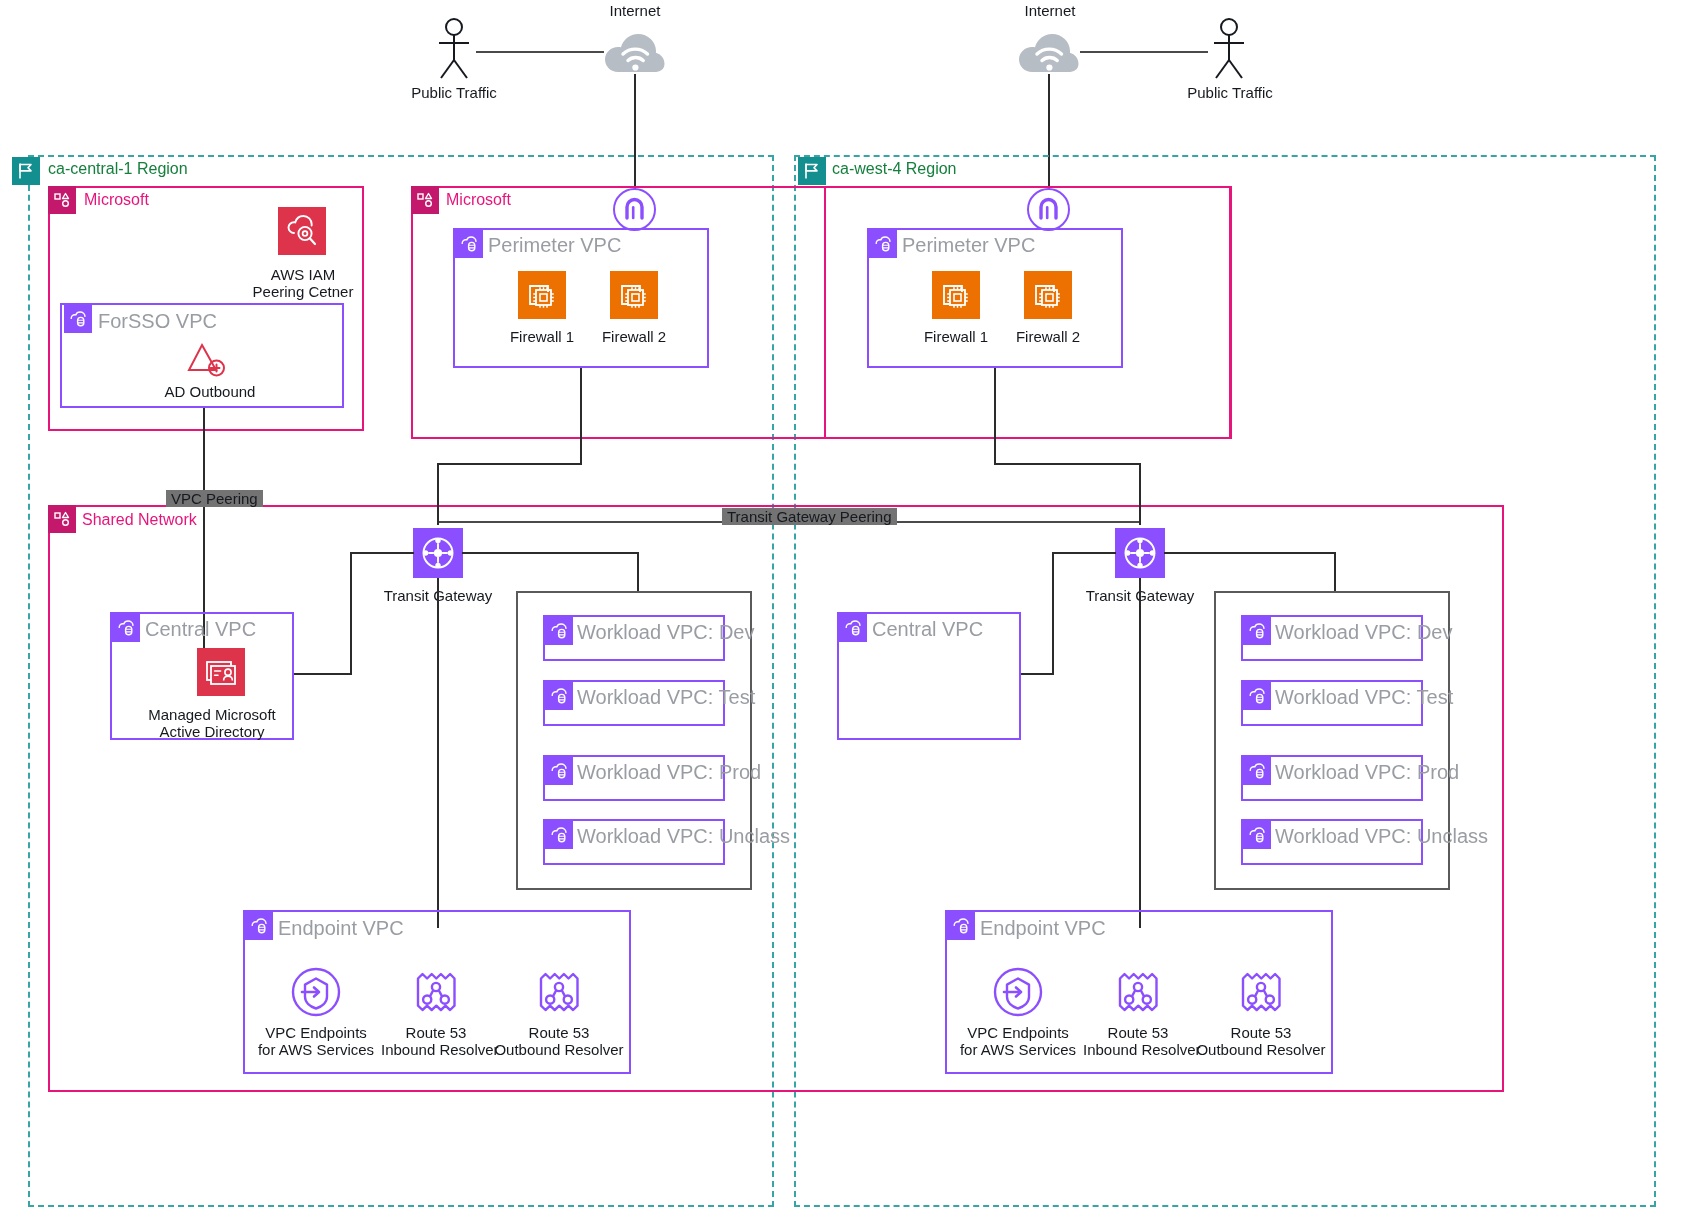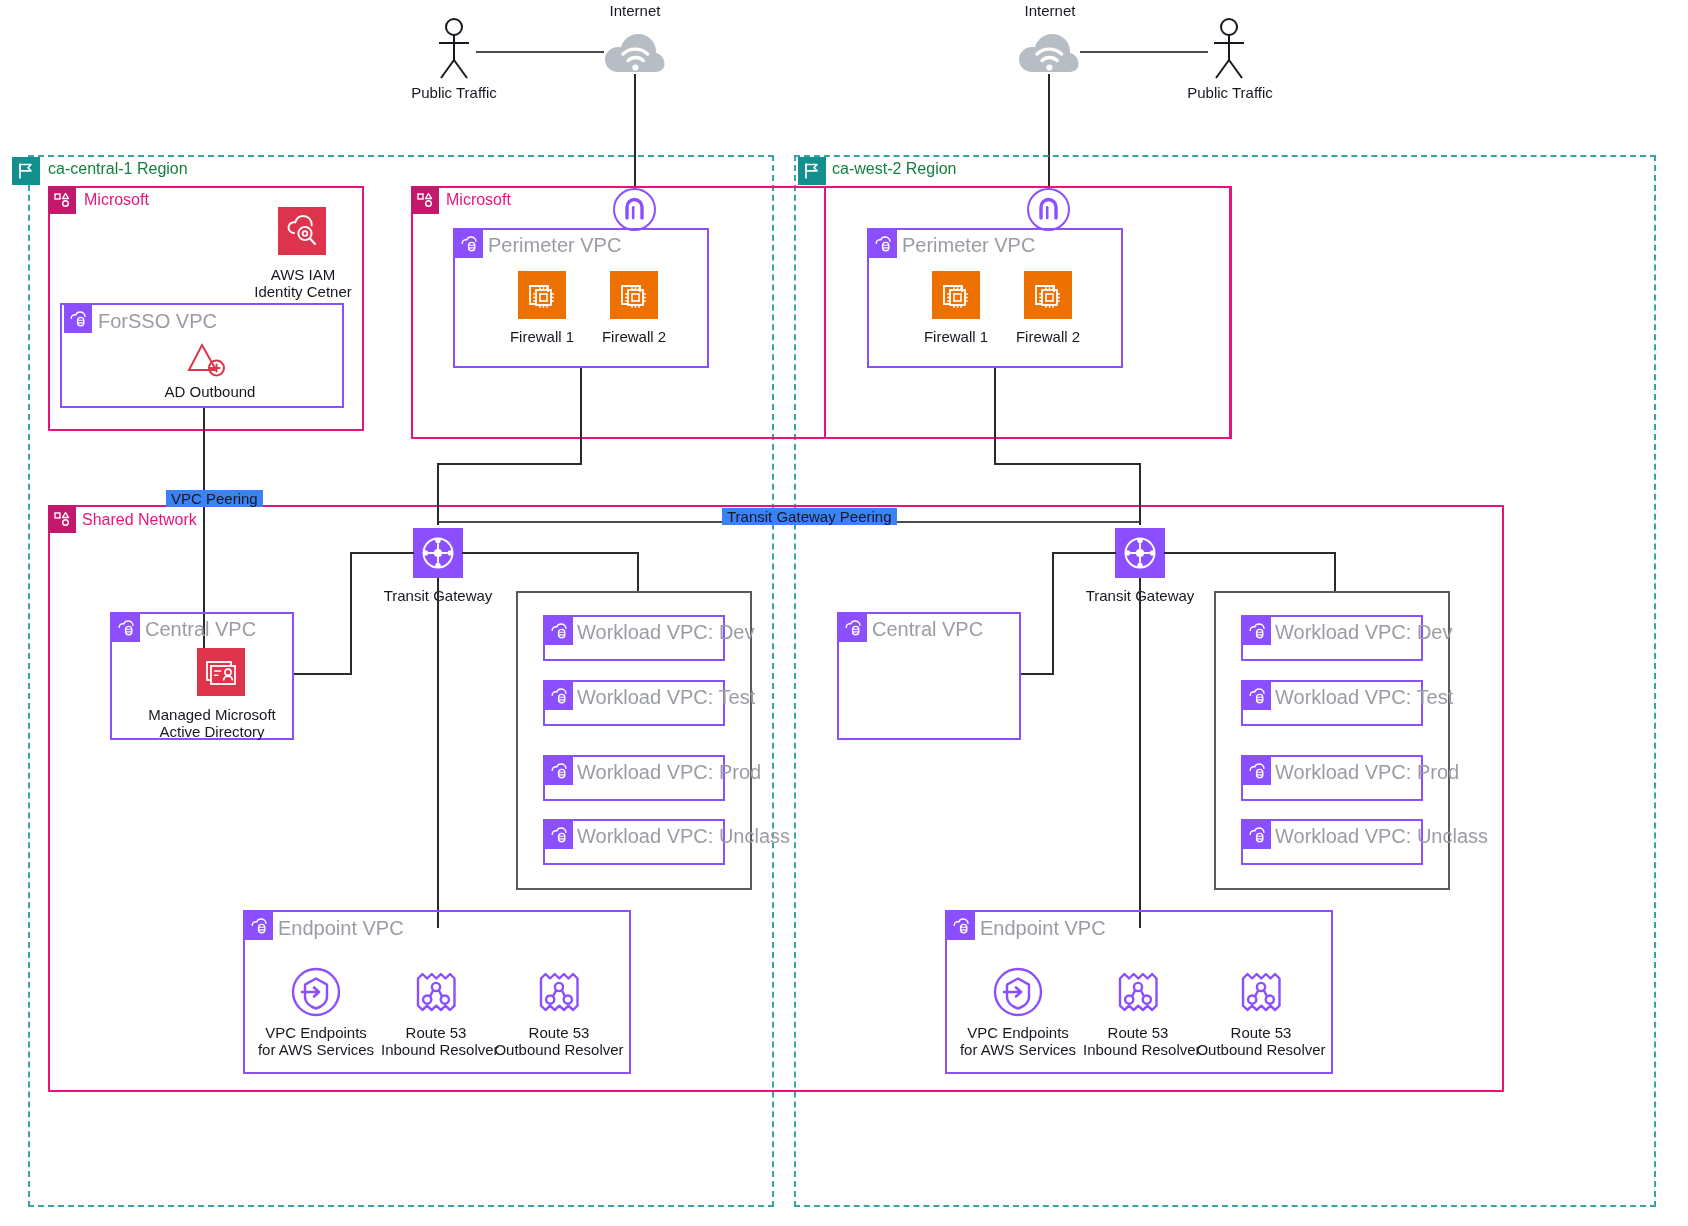--- a/index.html
+++ b/index.html
@@ -6,21 +6,21 @@
   body{width:1688px;height:1226px;position:relative;font-family:"Liberation Sans",sans-serif;overflow:hidden;}
   .canvas{position:absolute;left:0;top:0;width:1688px;height:1226px;}
   .abs{position:absolute;}
 
   
   .lbl{position:absolute;font-size:15px;color:#16191f;text-align:center;line-height:17px;white-space:pre;}
   .lbl.l2{line-height:17px;}
   .region-title{position:absolute;font-size:16px;color:#15803d;white-space:nowrap;}
   .acct-title{position:absolute;font-size:16px;color:#e7157b;white-space:nowrap;}
   .vpc-title{position:absolute;font-size:20px;color:#999da3;white-space:nowrap;}
-  .edge-lbl{position:absolute;font-size:15px;color:#16191f;background:#3b82f6;padding:0 5px;white-space:nowrap;}
+  .edge-lbl{position:absolute;font-size:15px;color:#16191f;background:#737373;padding:0 5px;white-space:nowrap;}
 
   
   .region-box{position:absolute;border:2px dashed #37a5a5;box-sizing:border-box;}
   .acct-box{position:absolute;border:2px solid #e7157b;box-sizing:border-box;}
   .vpc-box{position:absolute;border:2px solid #8c4fff;box-sizing:border-box;}
   .grp-box{position:absolute;border:2px solid #5a5a5a;box-sizing:border-box;}
 
   
   .badge{position:absolute;width:28px;height:28px;box-sizing:border-box;display:flex;align-items:center;justify-content:center;}
   .badge.region{background:#148f8f;}
@@ -96,42 +96,42 @@
   </div>
   <div class="region-title" style="left:48px;top:160px;">ca-central-1 Region</div>
 
   <div class="region-box" style="left:794px;top:155px;width:862px;height:1052px;"></div>
   <div class="badge region" style="left:798px;top:157px;">
     <svg width="18" height="18" viewBox="0 0 18 18">
         <path d="M3 1.5v15" stroke="#fff" stroke-width="1.6" fill="none"></path>
         <path d="M3 2.5h11l-3 3.2 3 3.2H3z" fill="none" stroke="#fff" stroke-width="1.6" stroke-linejoin="round"></path>
       </svg>
   </div>
-  <div class="region-title" style="left:832px;top:160px;">ca-west-2 Region</div>
+  <div class="region-title" style="left:832px;top:160px;">ca-west-4 Region</div>
 
   <div class="acct-box" style="left:48px;top:186px;width:316px;height:245px;"></div>
   <div class="badge acct" style="left:48px;top:186px;">
     <svg width="18" height="18" viewBox="0 0 18 18">
         <rect x="2" y="3" width="5" height="5" fill="none" stroke="#fff" stroke-width="1.4"></rect>
         <path d="M12.5 2.5 15.5 7.5h-6z" fill="none" stroke="#fff" stroke-width="1.4" stroke-linejoin="round"></path>
         <circle cx="12.5" cy="12.5" r="2.8" fill="none" stroke="#fff" stroke-width="1.4"></circle>
       </svg>
   </div>
   <div class="acct-title" style="left:84px;top:191px;">Microsoft</div>
 
   <div class="tile red" style="left:278px;top:207px;">
     <svg width="34" height="34" viewBox="0 0 34 34">
       <path d="M9 19c-3 0-5.5-2.4-5.5-5.4S6 8.2 9 8.2c.4 0 .9 0 1.3.1C11.3 4.6 14.5 2 18.3 2c4.6 0 8.4 3.7 8.4 8.3 0 .4 0 .8-.1 1.2" fill="none" stroke="#fff" stroke-width="1.9" stroke-linecap="round"></path>
       <circle cx="20" cy="19.5" r="6.6" fill="none" stroke="#fff" stroke-width="1.9"></circle>
       <circle cx="20" cy="19.5" r="2.4" fill="none" stroke="#fff" stroke-width="1.7"></circle>
       <path d="M24.8 24.3 30 30" stroke="#fff" stroke-width="2.2" stroke-linecap="round" fill="none"></path>
     </svg>
   </div>
   <div class="lbl l2" style="left:238px;top:266px;width:130px;"><span>AWS IAM
-Identity Cetner</span></div>
+Peering Cetner</span></div>
 
   <div class="vpc-box" style="left:60px;top:303px;width:284px;height:105px;"></div>
   <div class="badge vpc" style="left:64px;top:305px;">
     <svg width="18" height="18" viewBox="0 0 18 18">
         <path d="M2.2 8.4c0-2 1.6-3.6 3.6-3.6.3 0 .6 0 .9.1C7.4 3 9.2 2 11.1 2c2.6 0 4.7 1.9 4.9 4.4" fill="none" stroke="#fff" stroke-width="1.4" stroke-linecap="round"></path>
         <rect x="8.6" y="7.4" width="6.2" height="8.4" rx="3.1" fill="none" stroke="#fff" stroke-width="1.4"></rect>
         <path d="M8.6 10.2h6.2M8.6 12.9h6.2" stroke="#fff" stroke-width="1.1"></path>
       </svg>
   </div>
   <div class="vpc-title" style="left:98px;top:310px;">ForSSO VPC</div>

